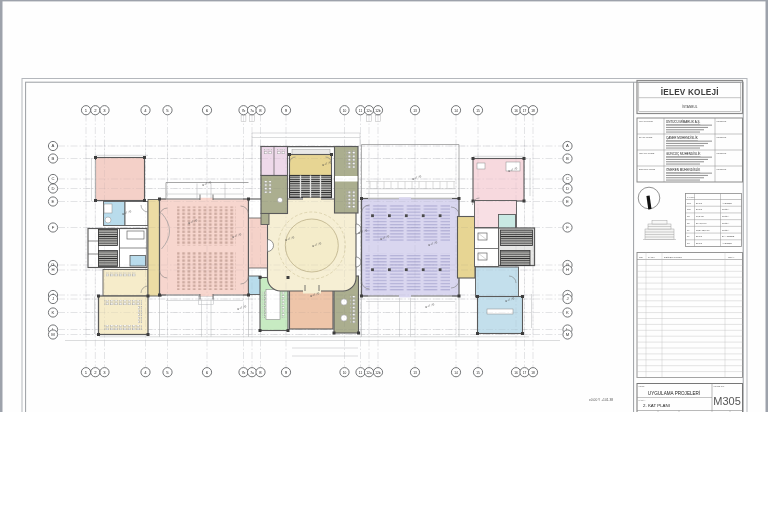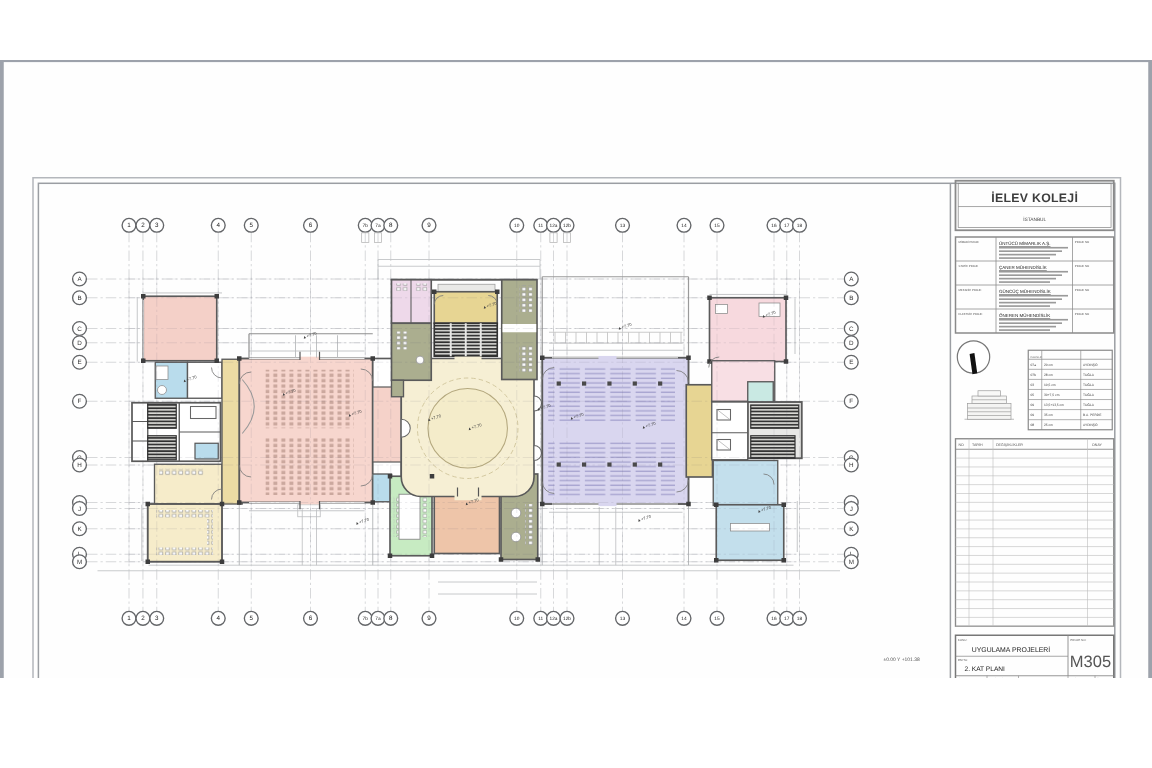--- a/index.html
+++ b/index.html
@@ -1,16 +1,16 @@
 <!DOCTYPE html>
 <html><head>
 <meta charset="utf-8">
 <style>
   html,body{margin:0;padding:0;width:768px;height:512px;background:#ffffff;font-family:"Liberation Sans",sans-serif;}
-  #page{position:relative;width:768px;height:412px;background:#fefefe;overflow:hidden;margin-top:40px;}
+  #page{position:relative;width:768px;height:412px;background:#fefefe;overflow:hidden;}
   svg{position:absolute;left:0;top:0;}
   text{font-family:"Liberation Sans",sans-serif;}
 </style>
 </head>
 <body>
 <div id="page">
 <svg width="768" height="512" viewBox="0 0 768 512">
 <defs>
   <pattern id="seats" width="5.35" height="3.6" patternUnits="userSpaceOnUse">
     <rect x="0.3" y="0.3" width="2.7" height="2.2" fill="#cba89e"></rect>

